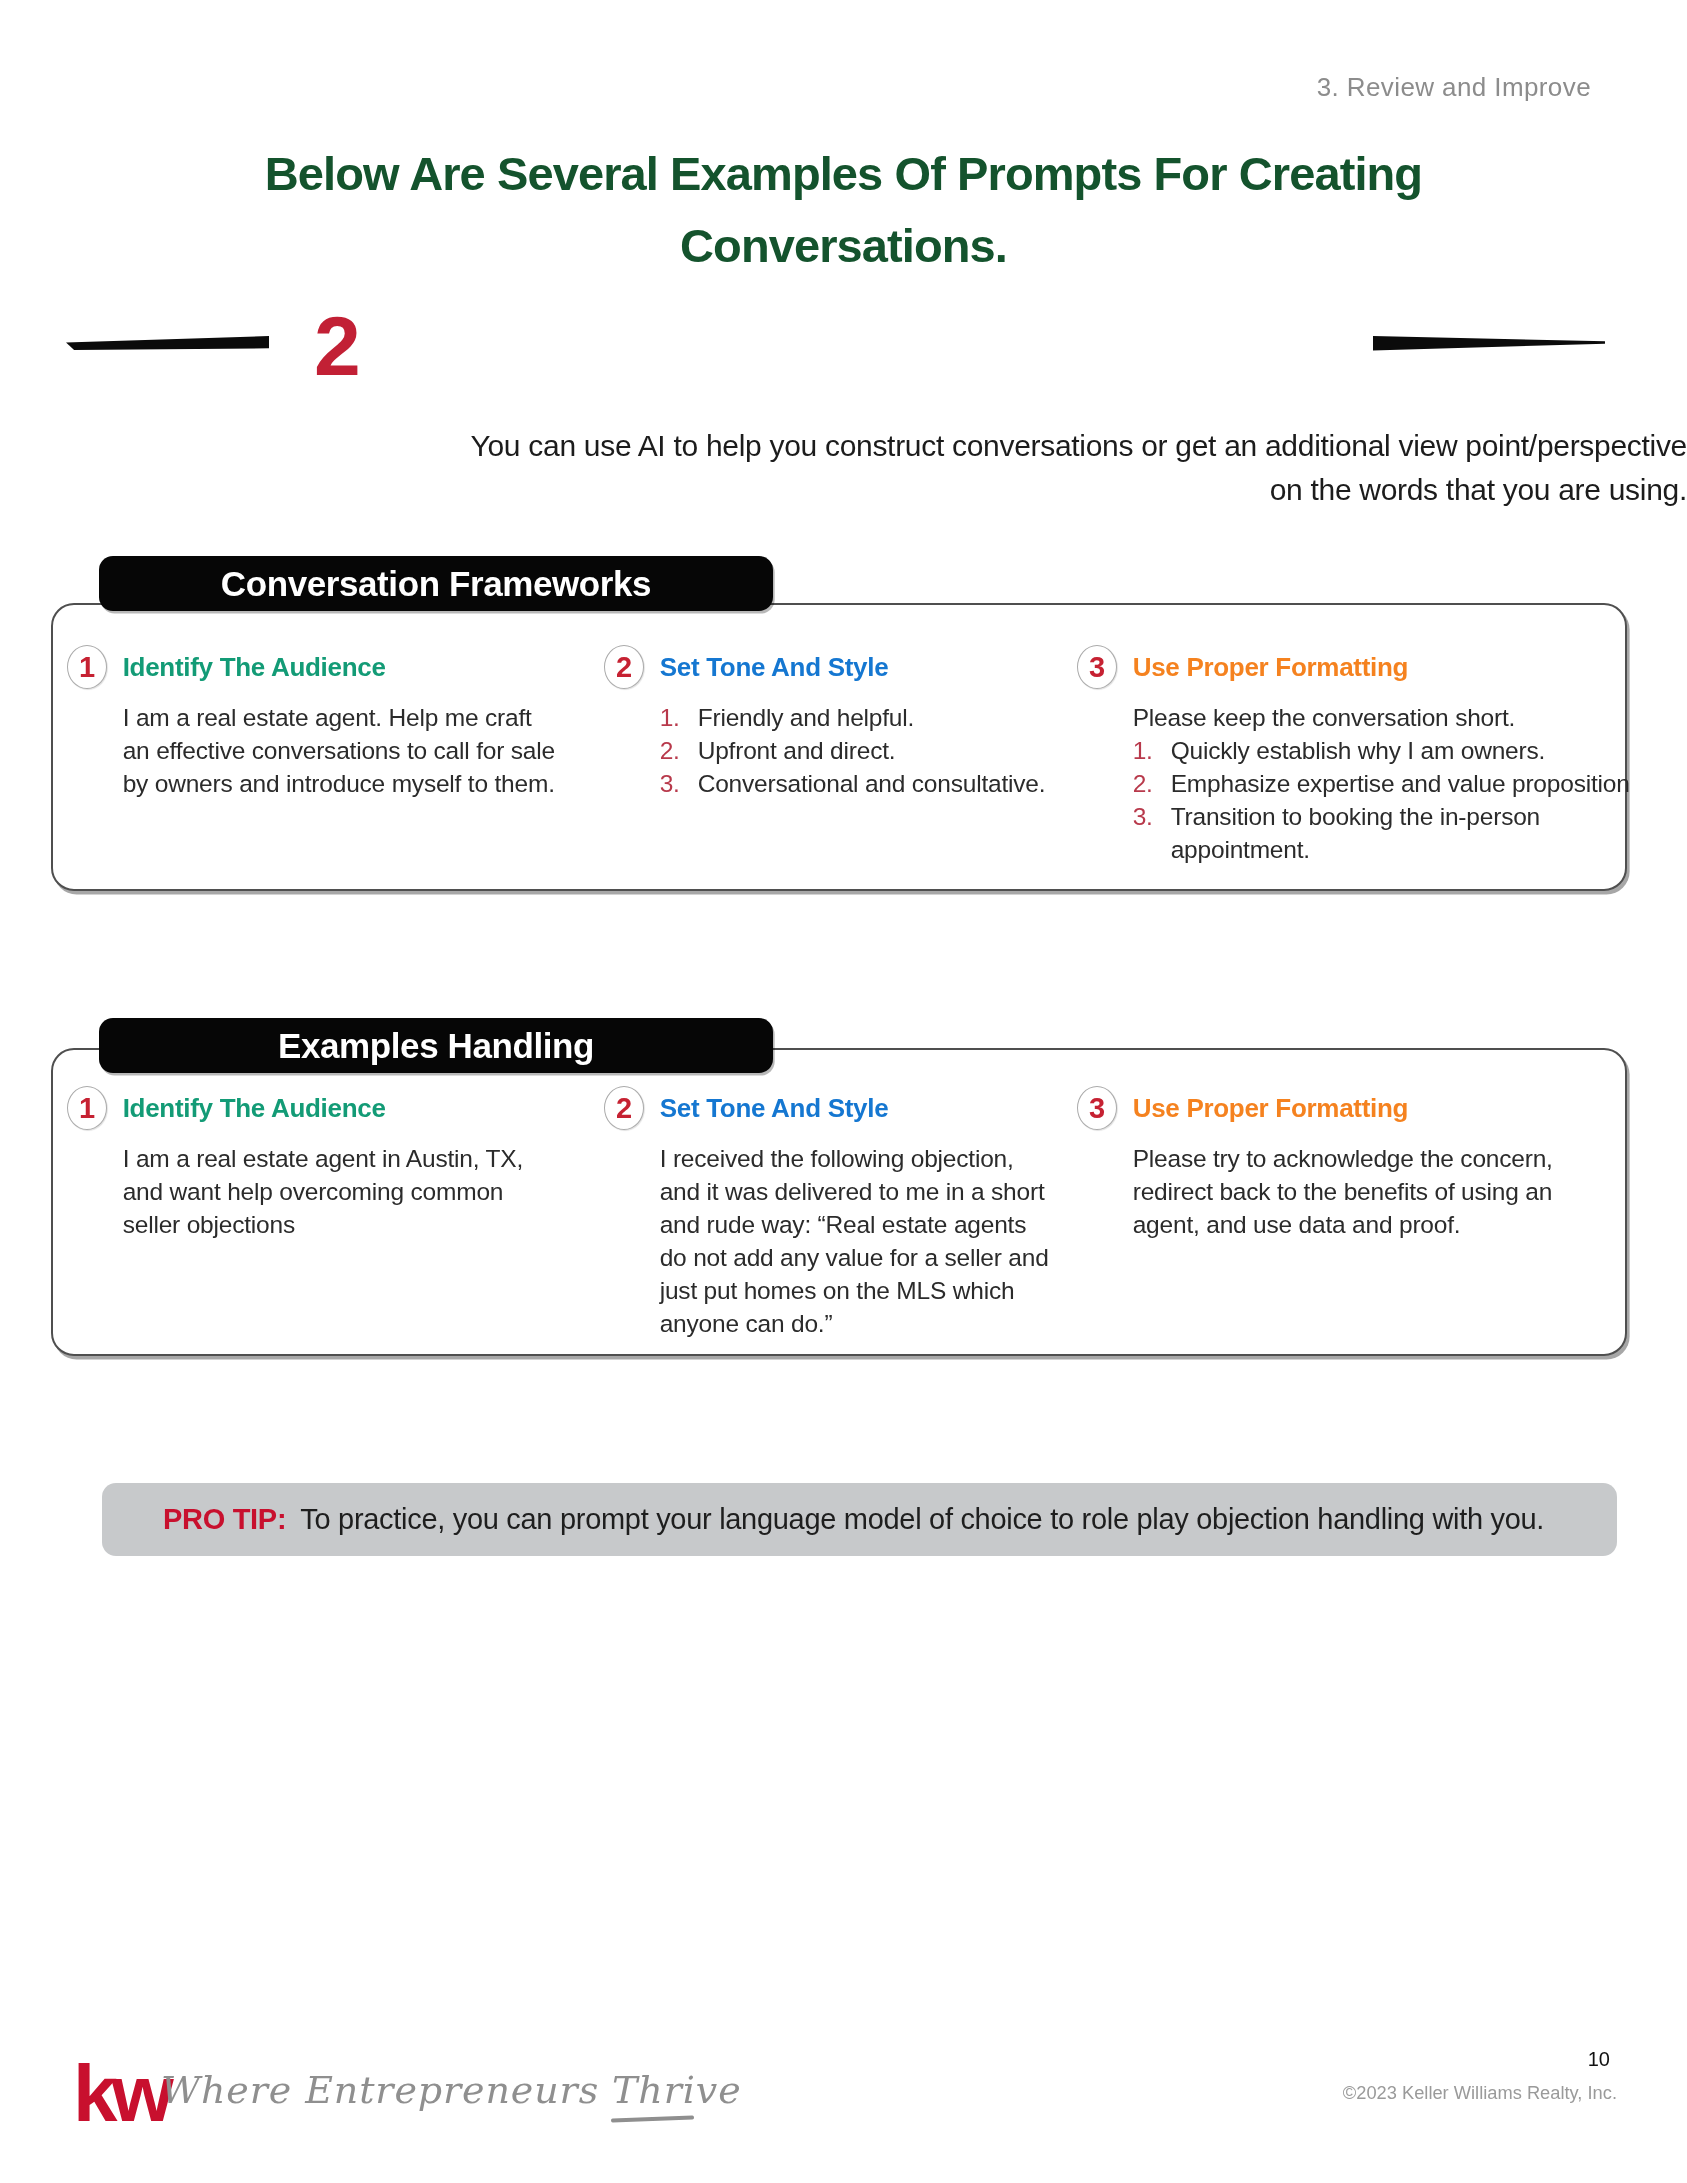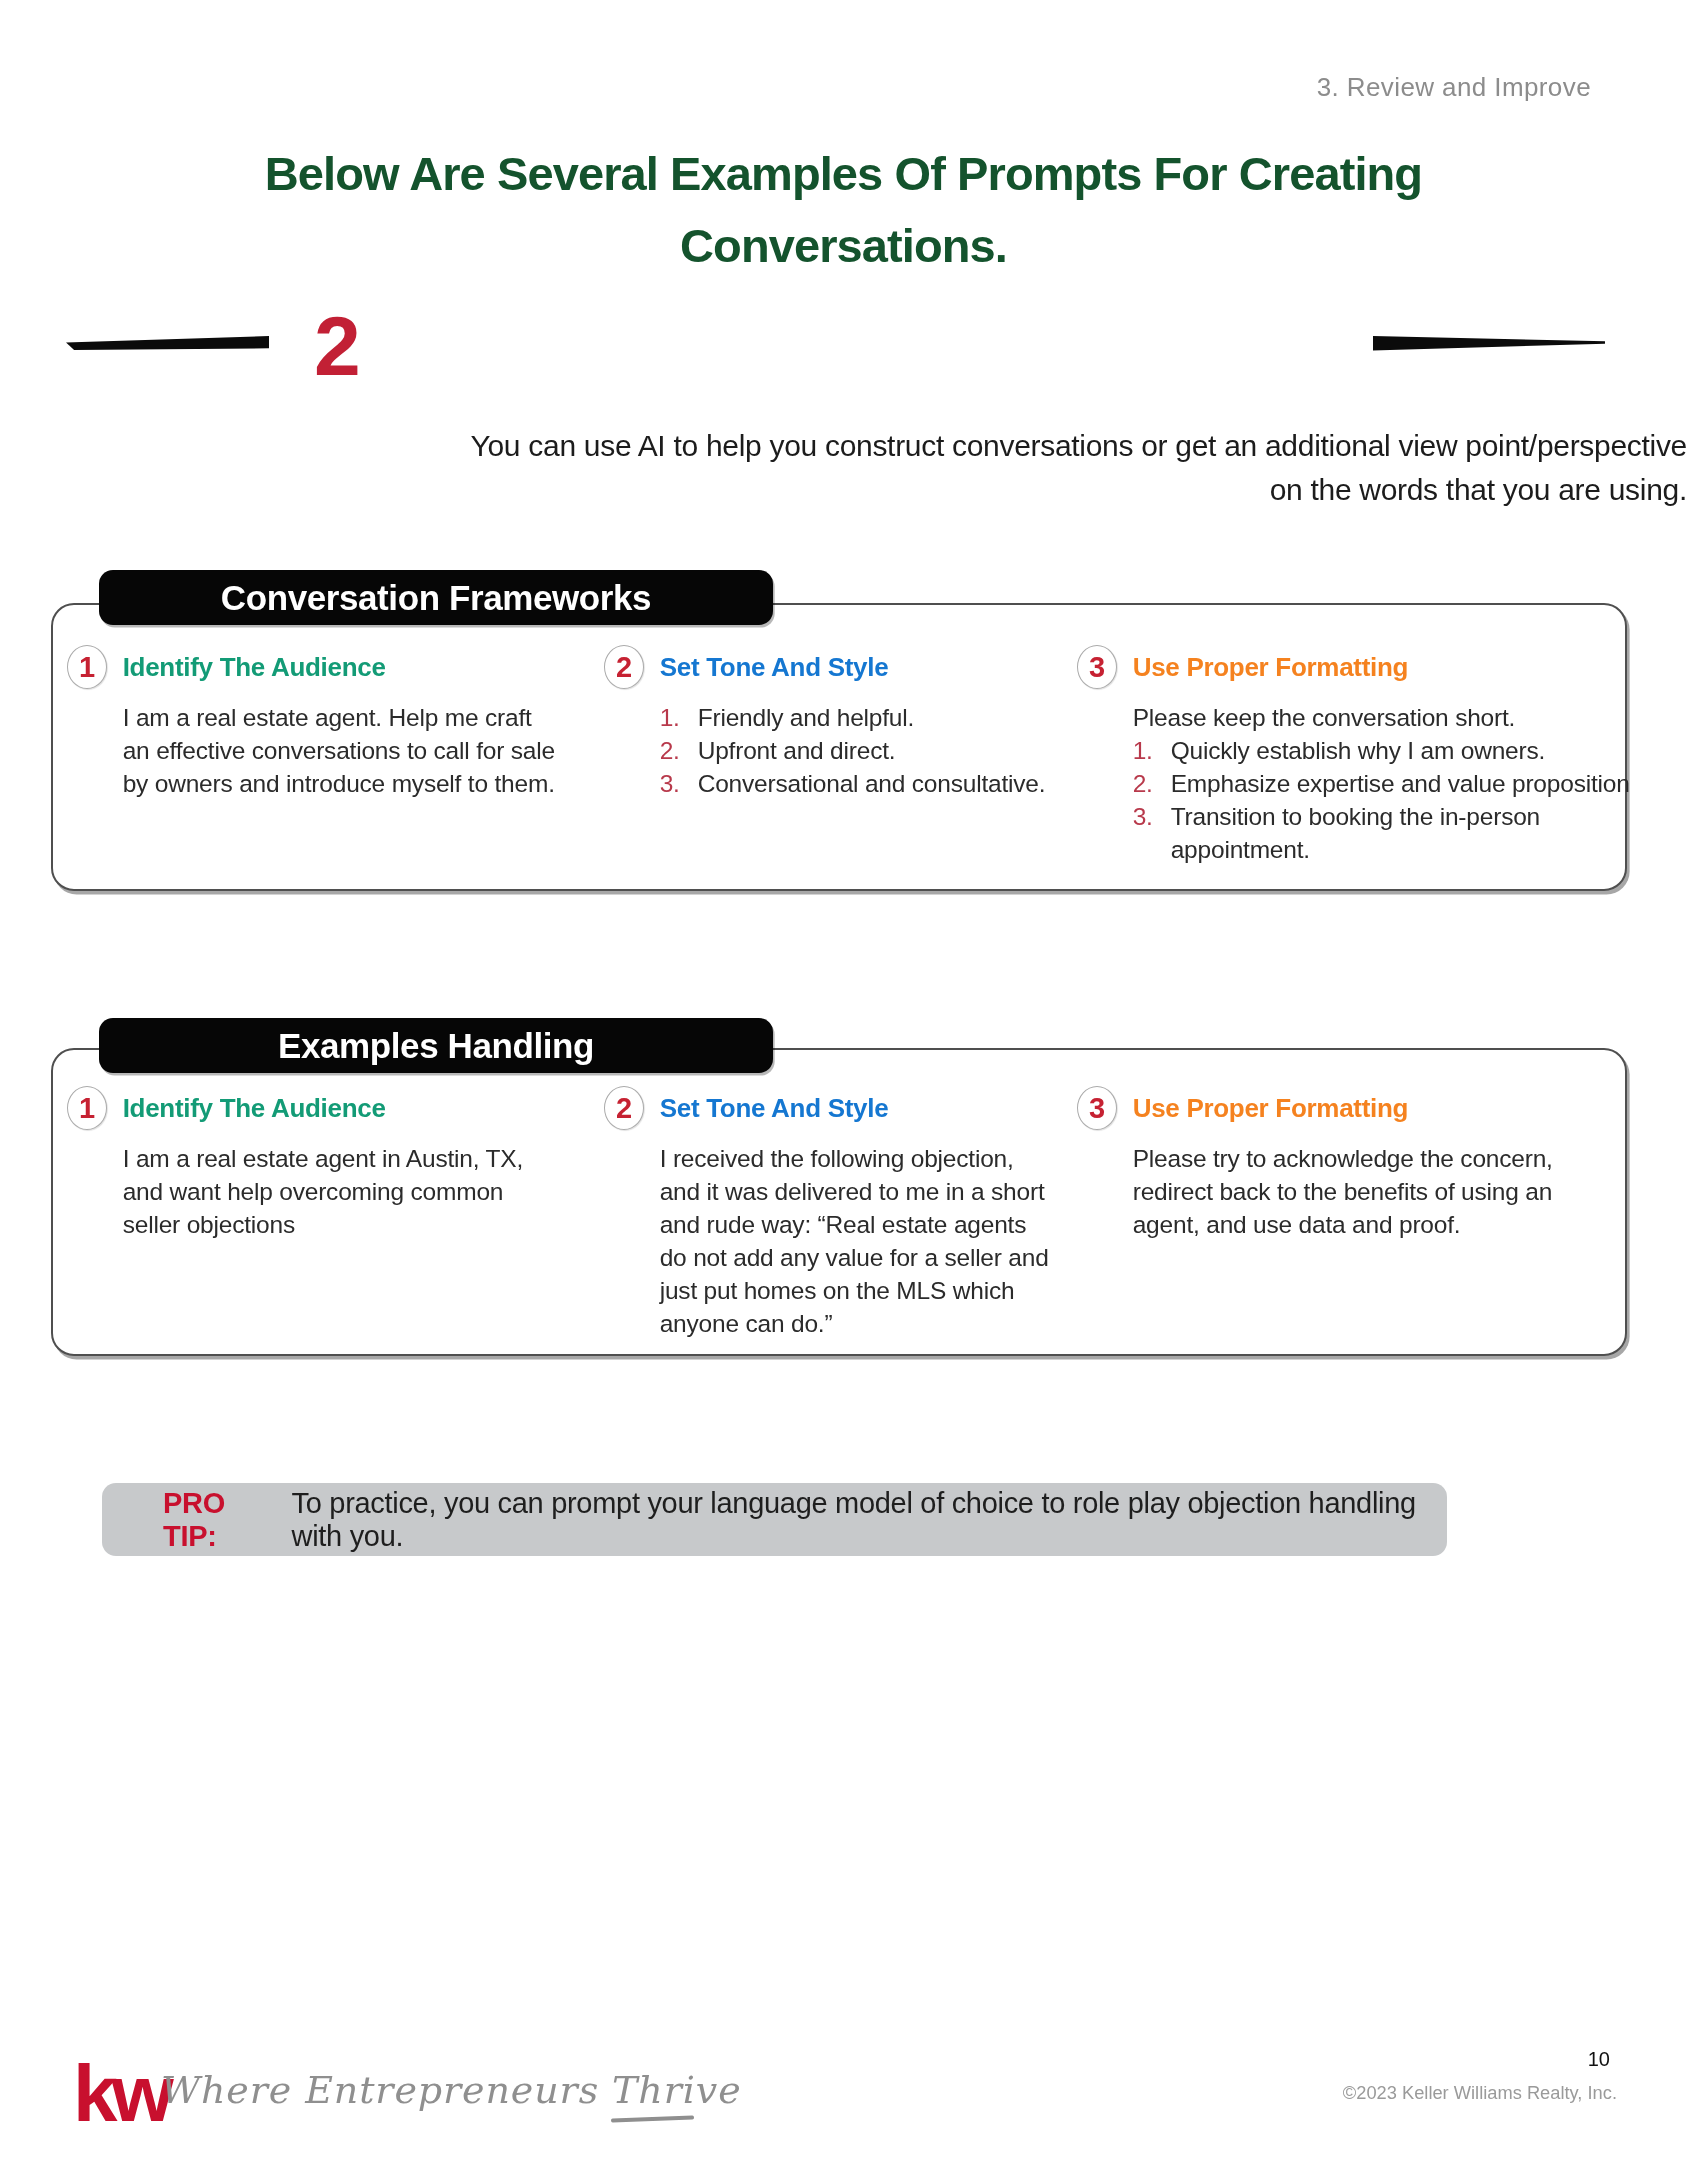--- a/index.html
+++ b/index.html
@@ -19,21 +19,21 @@
     clip-path:polygon(0 12%, 100% 42%, 100% 56%, 0 94%); }
   .section-num { position:absolute; left:314px; top:304px; font-size:84px; font-weight:bold; line-height:1; }
   .section-title-text { position:absolute; left:383px; top:319px; font-size:65px; font-weight:bold; line-height:1; letter-spacing:0px; }
 
   .intro { position:absolute; top:424px; left:0; width:100%; text-align:right; font-size:30px; line-height:44px; color:#1c1c1c; letter-spacing:-0.3px; }
 
   
   .pill { position:absolute; left:99px; width:674px; height:55px; background:#060606; border-radius:14px;
     color:#ffffff; font-weight:bold; font-size:35px; display:flex; align-items:center; justify-content:center;
     z-index:2; box-shadow:1.7px 2.6px 0 rgba(0,0,0,0.28); letter-spacing:-0.4px; }
-  #pill-frameworks { top:570px; }
+  #pill-frameworks { top:556px; }
   #pill-objection { top:1018px; }
 
   
   .frame-box { position:absolute; left:51px; width:1576px; background:#ffffff; border:2.6px solid #4f4f4f;
     border-radius:23px; box-shadow:2.6px 3.5px 0 rgba(80,80,80,0.5); z-index:1; }
   #box-frameworks { top:603px; height:288px; }
   #box-objection { top:1048px; height:308px; }
 
   
   .col { position:absolute; display:flex; align-items:flex-start; z-index:3; }
@@ -49,21 +49,21 @@
 
   
   #f-col1 { left:67px;  top:645px; } #f-col1 .col-content { width:437px; }
   #f-col2 { left:604px; top:645px; } #f-col2 .col-content { width:411px; }
   #f-col3 { left:1077px;top:645px; } #f-col3 .col-content { width:511px; }
   #o-col1 { left:67px;  top:1086px; } #o-col1 .col-content { width:437px; }
   #o-col2 { left:604px; top:1086px; } #o-col2 .col-content { width:393px; }
   #o-col3 { left:1077px;top:1086px; } #o-col3 .col-content { width:454px; }
 
   
-  .protip { position:absolute; left:102px; top:1483px; width:1345px; height:73px; background:#C7C9CB;
+  .protip { position:absolute; left:102px; top:1483px; width:1515px; height:73px; background:#C7C9CB;
     border-radius:14px; display:flex; align-items:center; padding-left:61px; font-size:29px; letter-spacing:-0.3px; }
   .protip .label { font-weight:bold; margin-right:14px; }
   .protip .text { color:#1e1e1e; }
 
   
   .kw-logo { position:absolute; left:73px; top:2054px; font-size:80px; font-weight:bold; line-height:1; letter-spacing:-6.1px; }
   .tagline { position:absolute; left:161px; top:2068px; font-family:"DejaVu Serif", serif; font-style:italic;
     font-size:38px; color:#8F8F8F; letter-spacing:0.9px; white-space:nowrap; }
   .tagline-tail { position:absolute; left:611px; top:2117px; width:83px; height:3.5px; background:#8F8F8F;
     border-radius:1.7px; transform:rotate(-2deg); }

